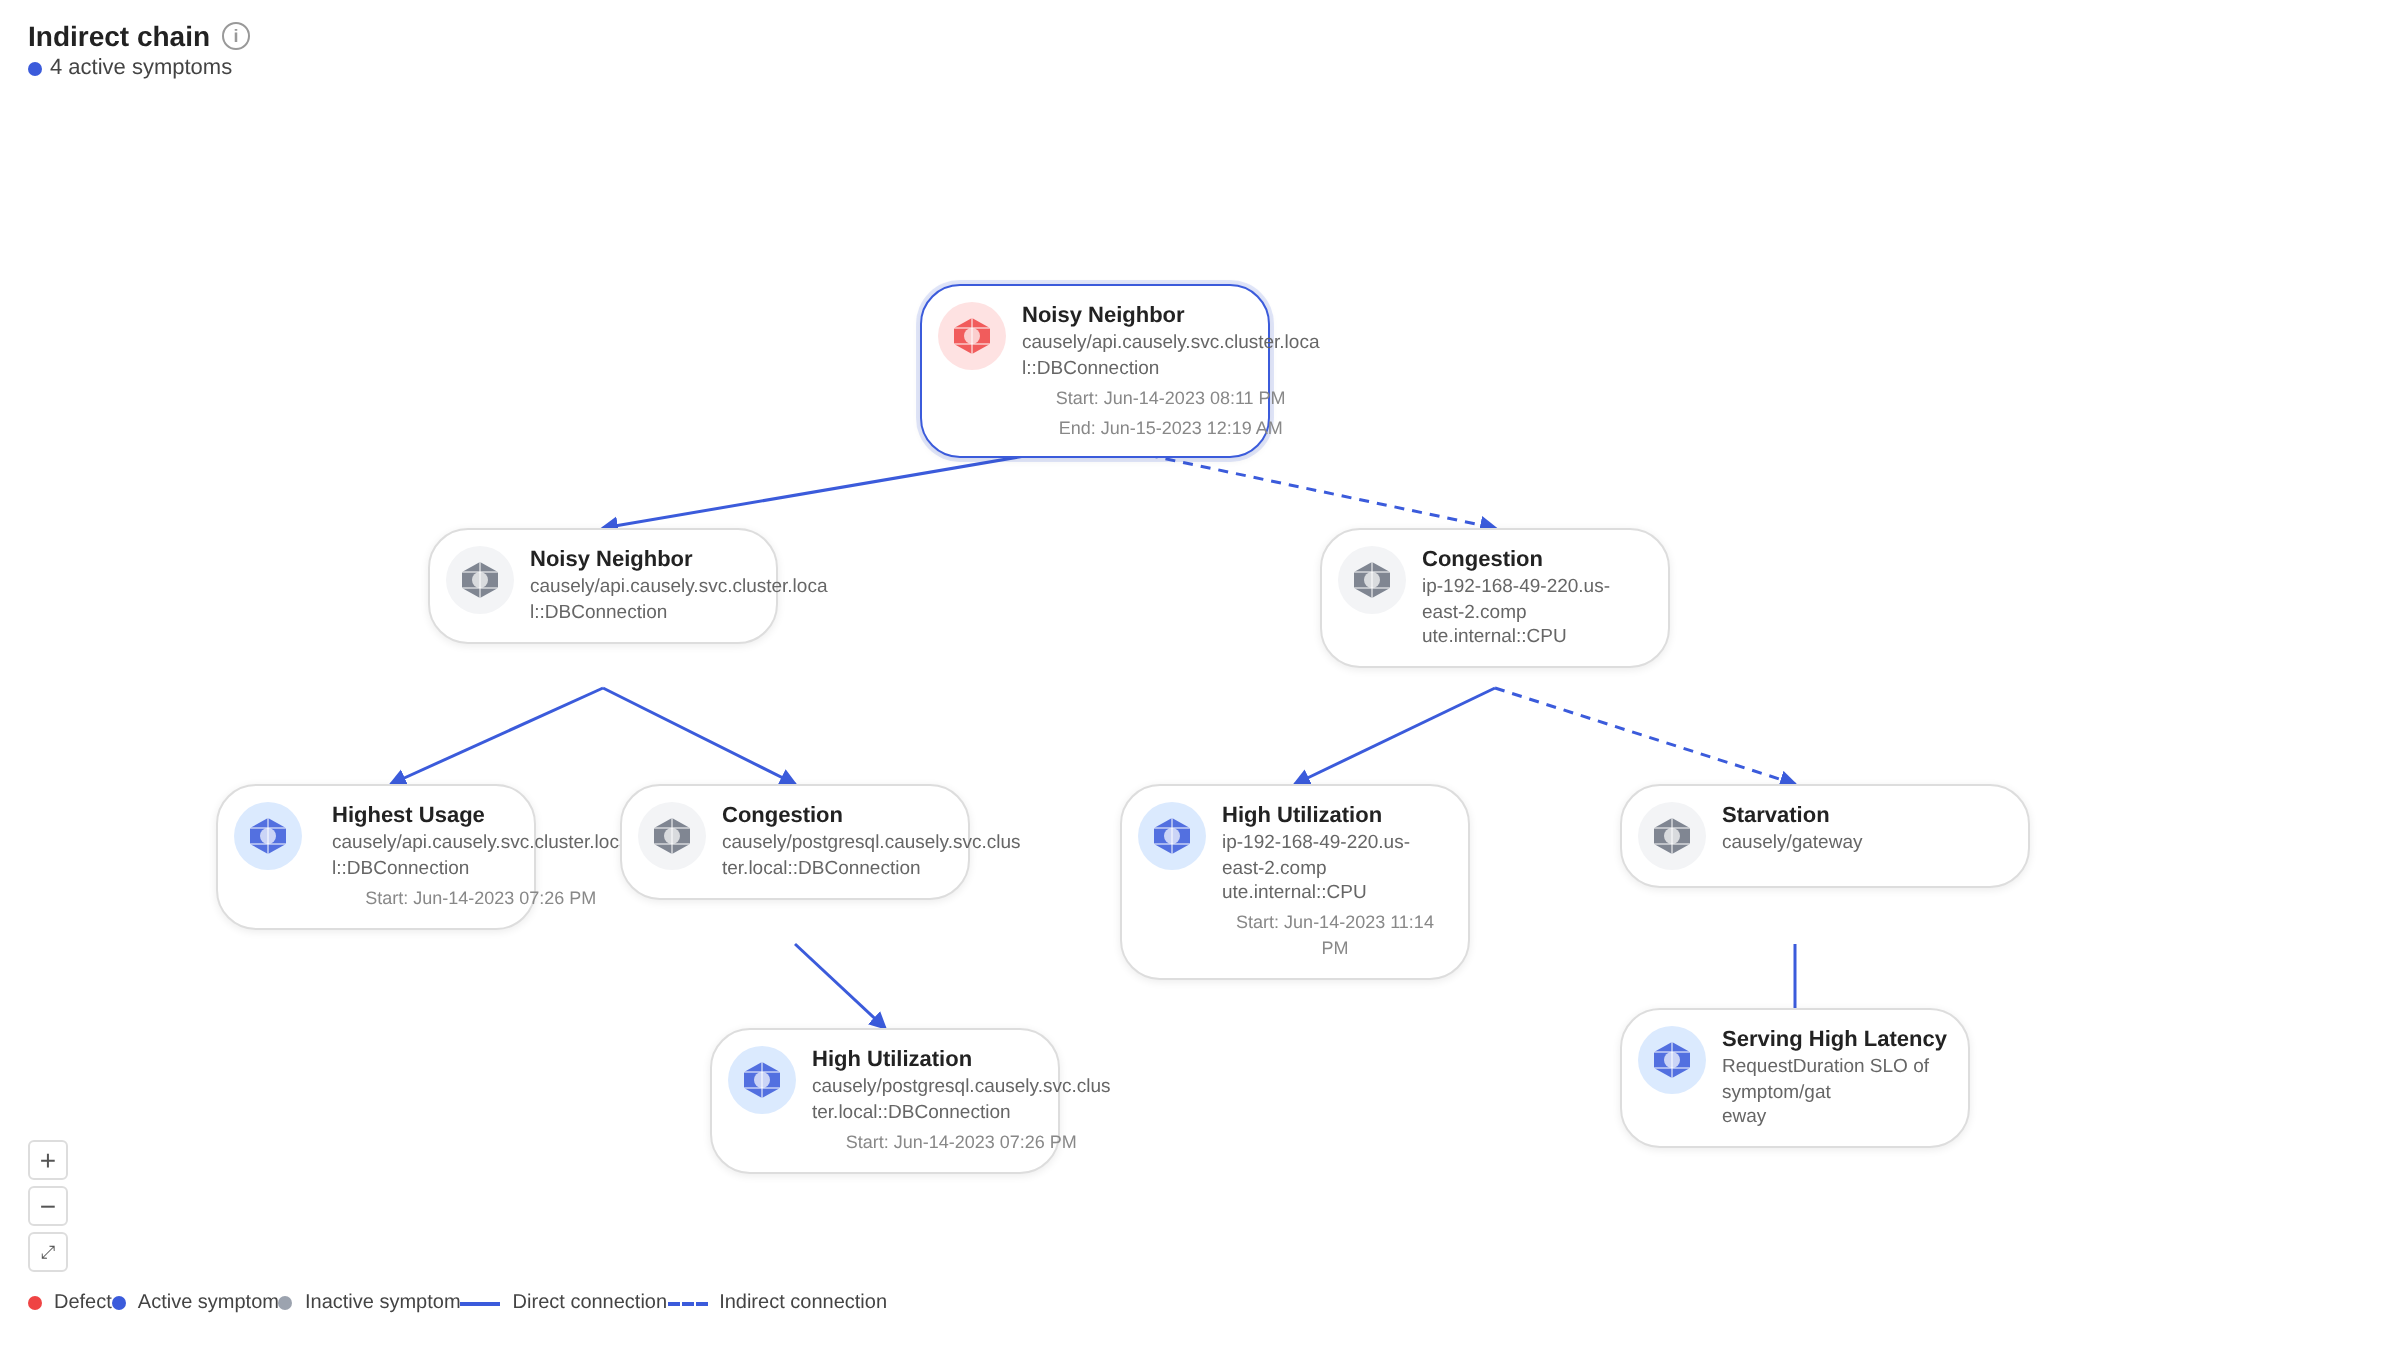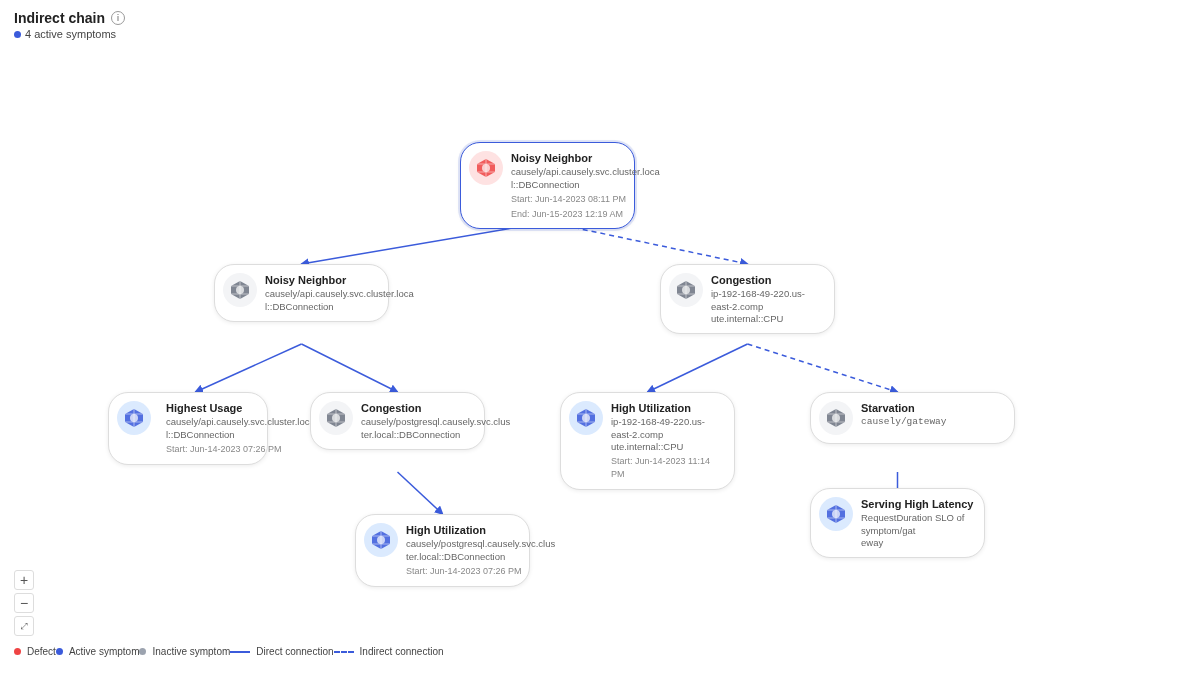--- a/index.html
+++ b/index.html
@@ -148,20 +148,21 @@
       font-size: 9.5px;
       color: #666;
       line-height: 1.3;
       margin-top: 1px;
     }
     .node-time {
       font-size: 9px;
       color: #888;
       margin-top: 2px;
       line-height: 1.4;
+      text-align: center;
     }
 
     
     .legend {
       position: absolute;
       bottom: 18px;
       left: 14px;
       display: flex;
       flex-direction: row;
       gap: 0;
@@ -354,41 +355,41 @@
         <svg width="22" height="22" viewBox="0 0 22 22" fill="none">
     <polygon points="11,2 20,7 20,15 11,20 2,15 2,7" fill="#6b7280" opacity="0.85"></polygon>
     <circle cx="11" cy="11" r="4" fill="white" opacity="0.7"></circle>
     <line x1="11" y1="2" x2="11" y2="20" stroke="white" stroke-width="1" opacity="0.5"></line>
     <line x1="2" y1="7" x2="20" y2="7" stroke="white" stroke-width="1" opacity="0.5"></line>
     <line x1="2" y1="15" x2="20" y2="15" stroke="white" stroke-width="1" opacity="0.5"></line>
   </svg>
       </div>
       <div class="node-info">
         <div class="node-type">Starvation</div>
-        <div class="node-resource" style="white-space: pre-wrap; font-family: Liberation Mono, monospace;">causely/gateway</div>
+        <div class="node-resource" style="white-space: pre-wrap;">causely/gateway</div>
       </div>
     </div>
     <div class="node-card" style="left: 355px; top: 470px; width: 175px;">
       <div class="node-icon blue">
         <svg width="22" height="22" viewBox="0 0 22 22" fill="none">
     <polygon points="11,2 20,7 20,15 11,20 2,15 2,7" fill="#3b5bdb" opacity="0.85"></polygon>
     <circle cx="11" cy="11" r="4" fill="white" opacity="0.7"></circle>
     <line x1="11" y1="2" x2="11" y2="20" stroke="white" stroke-width="1" opacity="0.5"></line>
     <line x1="2" y1="7" x2="20" y2="7" stroke="white" stroke-width="1" opacity="0.5"></line>
     <line x1="2" y1="15" x2="20" y2="15" stroke="white" stroke-width="1" opacity="0.5"></line>
   </svg>
       </div>
       <div class="node-info">
         <div class="node-type">High Utilization</div>
         <div class="node-resource" style="white-space: pre-wrap;">causely/postgresql.causely.svc.clus
 ter.local::DBConnection</div>
         <div class="node-time">Start: Jun-14-2023 07:26 PM</div>
       </div>
     </div>
-    <div class="node-card" style="left: 810px; top: 444px; width: 175px;">
+    <div class="node-card" style="left: 810px; top: 460px; width: 175px;">
       <div class="node-icon blue">
         <svg width="22" height="22" viewBox="0 0 22 22" fill="none">
     <polygon points="11,2 20,7 20,15 11,20 2,15 2,7" fill="#3b5bdb" opacity="0.85"></polygon>
     <circle cx="11" cy="11" r="4" fill="white" opacity="0.7"></circle>
     <line x1="11" y1="2" x2="11" y2="20" stroke="white" stroke-width="1" opacity="0.5"></line>
     <line x1="2" y1="7" x2="20" y2="7" stroke="white" stroke-width="1" opacity="0.5"></line>
     <line x1="2" y1="15" x2="20" y2="15" stroke="white" stroke-width="1" opacity="0.5"></line>
   </svg>
       </div>
       <div class="node-info">

